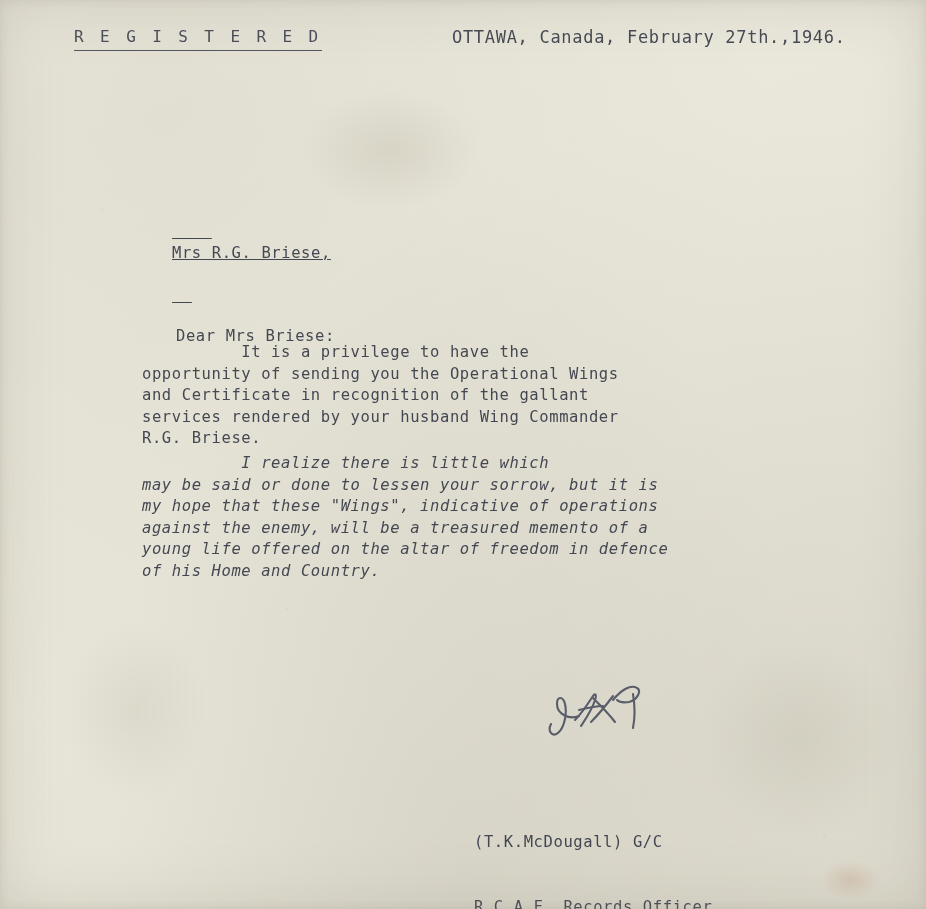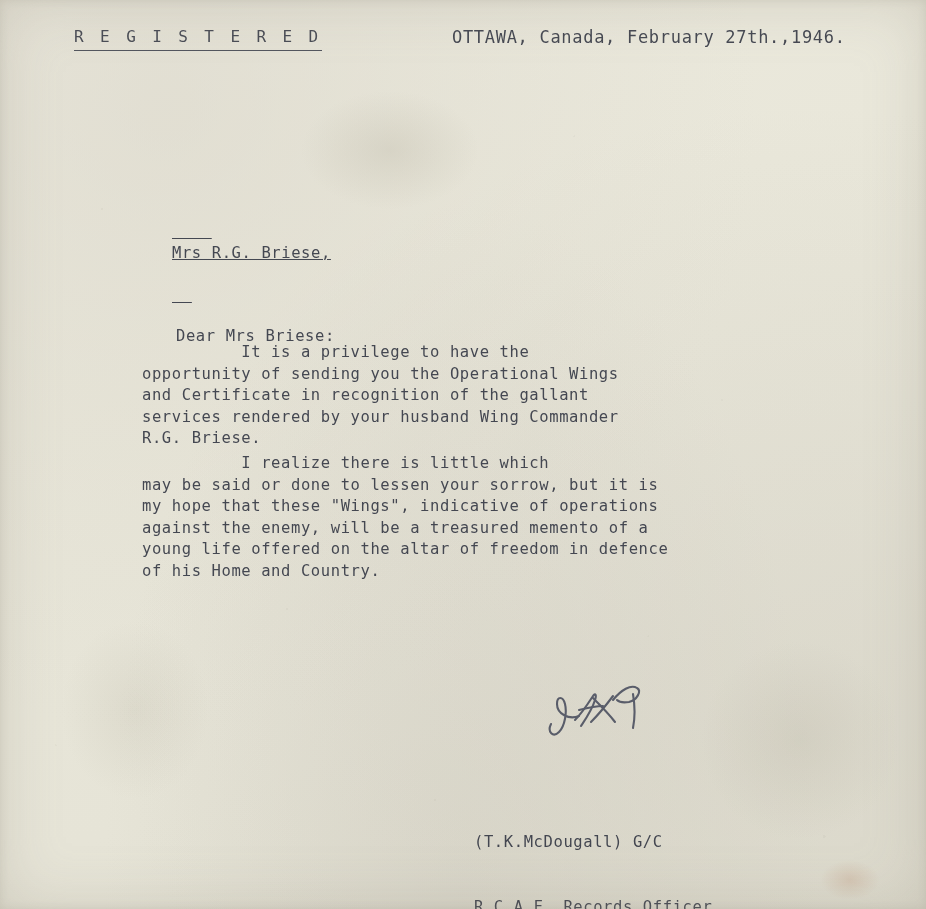--- a/index.html
+++ b/index.html
@@ -99,20 +99,21 @@
   .body-block {
     position: absolute;
     left: 142px;
     top: 322px;
     margin-top: 20px;
   }
   .body-block2 {
     position: absolute;
     left: 142px;
     top: 453px;
+    font-style: italic;
   }
   .closing {
     position: absolute;
     left: 424px;
     top: 602px;
   }
   .signature {
     position: absolute;
     left: 545px;
     top: 680px;

